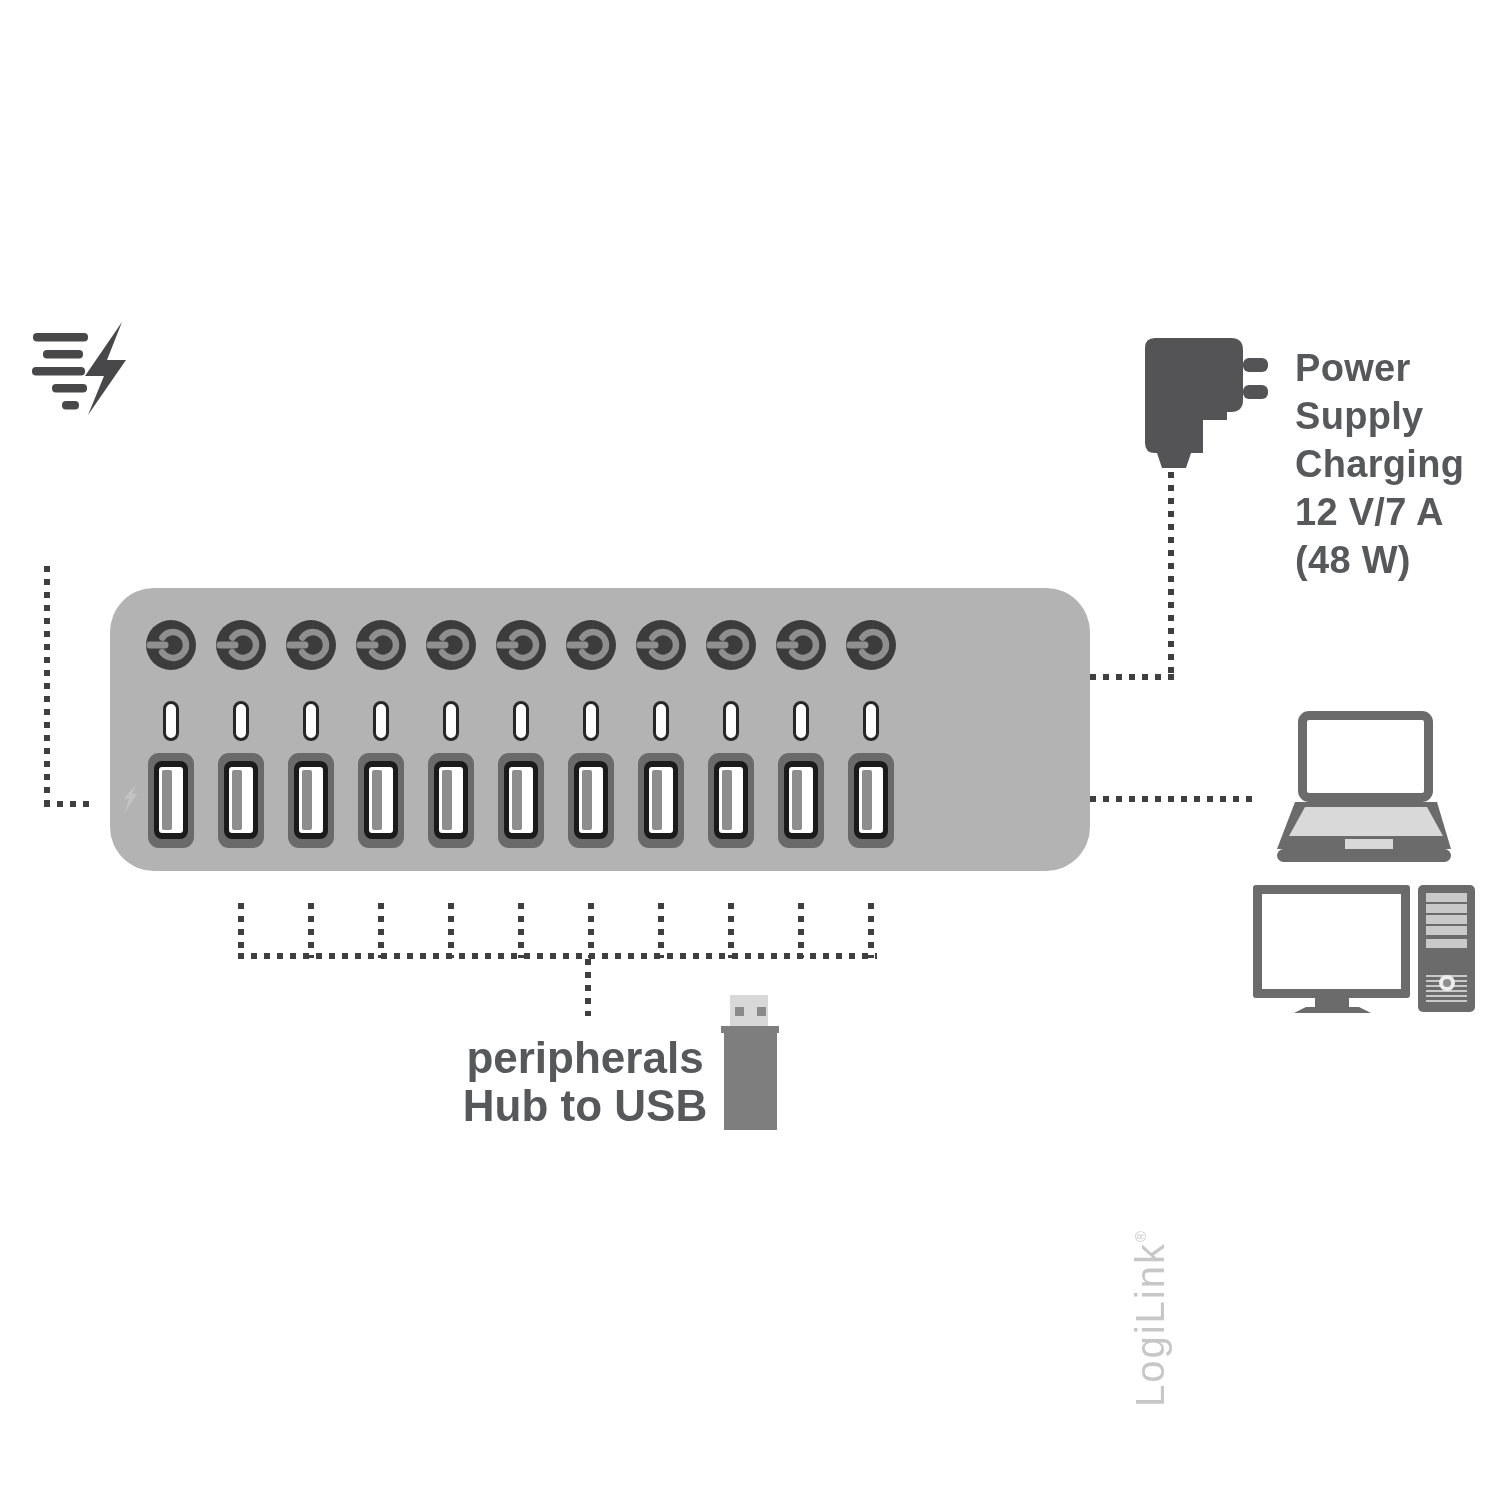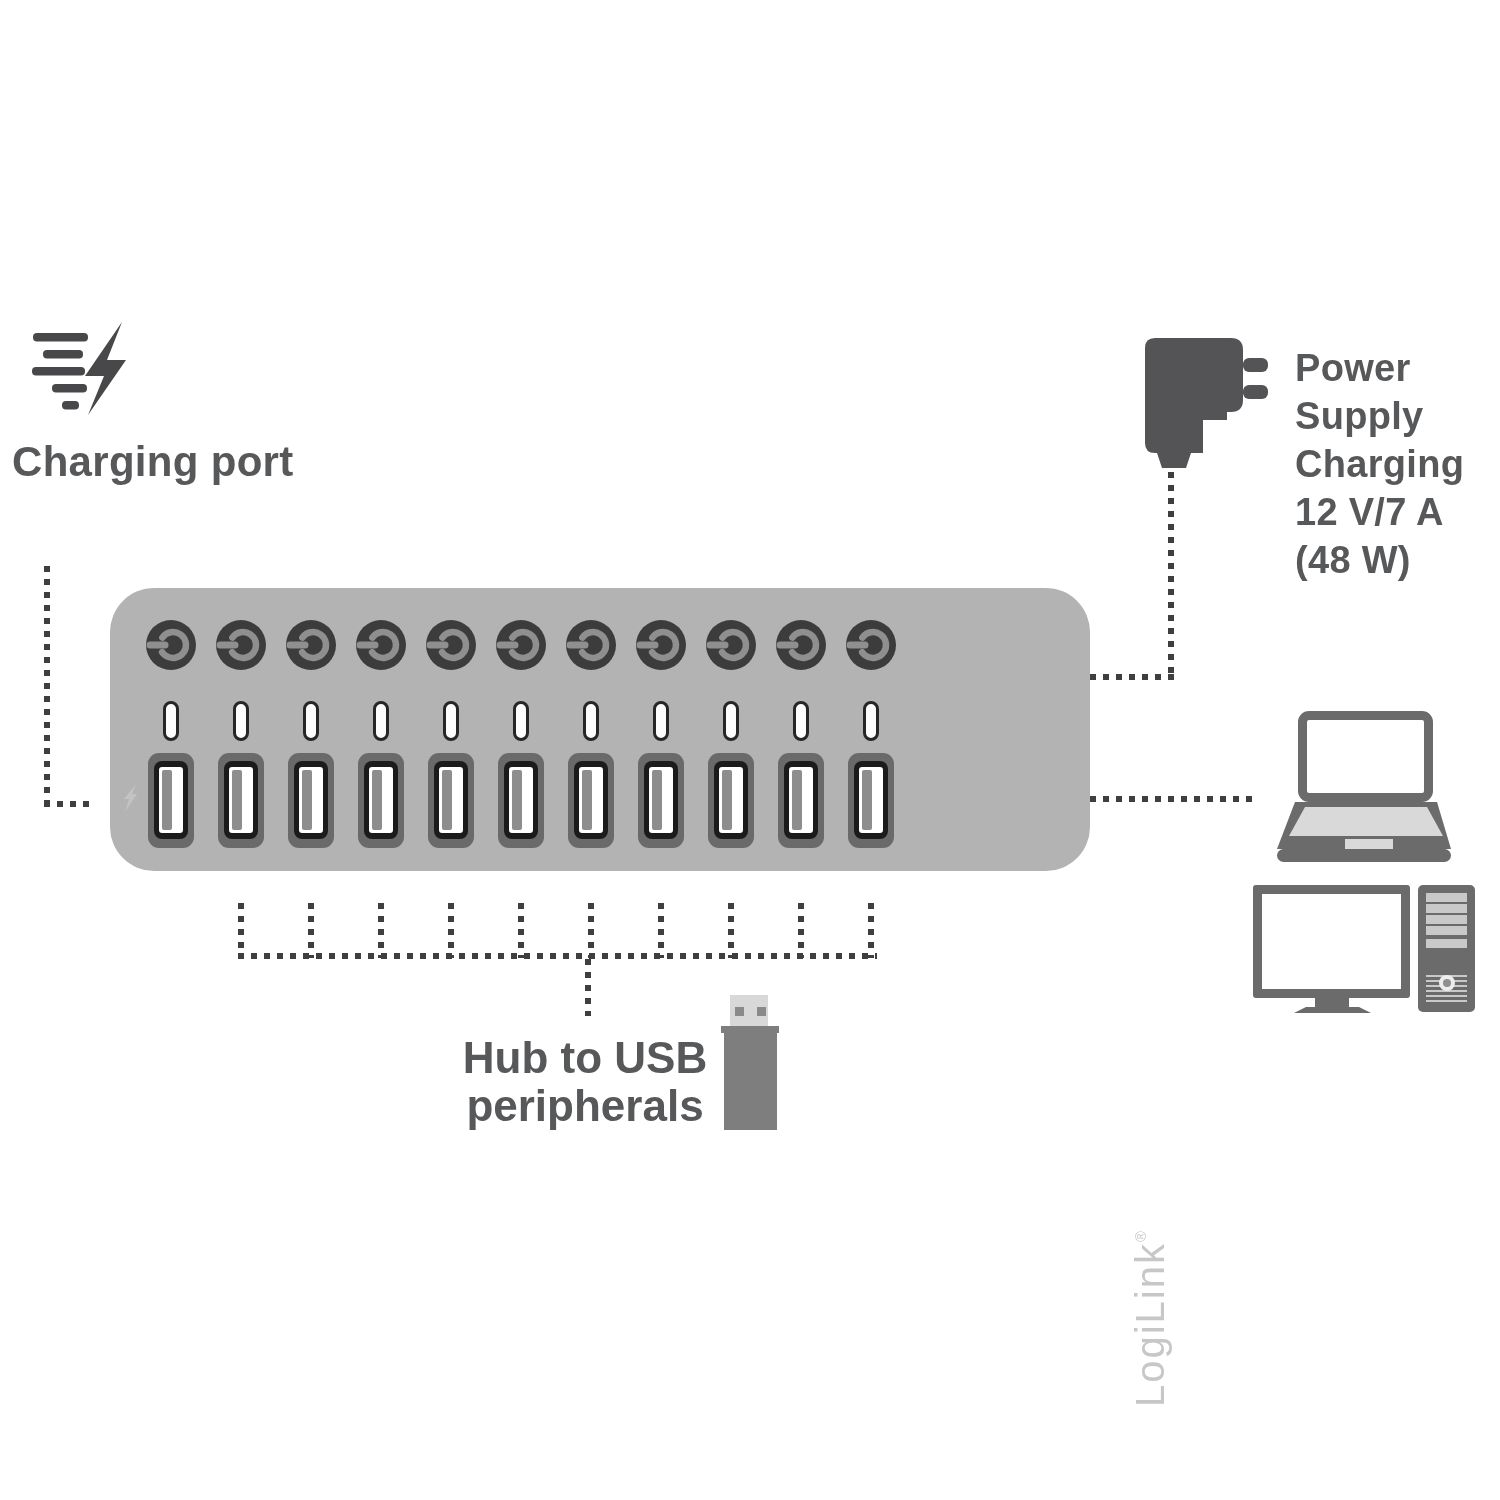--- a/index.html
+++ b/index.html
@@ -67,21 +67,20 @@
       <rect x="5" y="15" width="55" height="8.5" rx="4"></rect>
       <rect x="15" y="32" width="40" height="8.5" rx="4"></rect>
       <rect x="4" y="49" width="53" height="8.5" rx="4"></rect>
       <rect x="24" y="66" width="35" height="8.5" rx="4"></rect>
       <rect x="34" y="83" width="17" height="8.5" rx="4"></rect>
       <polygon points="94,4 57,58 76,58 60,97 98,42 79,42"></polygon>
     </g>
   </svg>
 
   <div class="charging-text">
-    <div class="l1">Charging port</div>
   </div>
 
   <div class="dv" style="left:44px;top:566px;height:240px;"></div>
   <div class="dh" style="left:44px;top:801px;width:52px;"></div>
 
   <svg style="position:absolute;left:1145px;top:338px;" width="125" height="132" viewBox="0 0 125 132">
     <g fill="#545456">
       <path d="M 10 0 H 86 Q 98 0 98 12 V 62 Q 98 74 86 74 H 82 L 82 82 H 58 L 58 115 H 10 Q 0 115 0 105 V 10 Q 0 0 10 0 Z"></path>
       <polygon points="12,115 46,115 41,130 17,130"></polygon>
       <rect x="98" y="20" width="25" height="14" rx="6"></rect>
@@ -296,22 +295,22 @@
       <div class="dv" style="left: 588px; top: 903px; height: 55px;"></div>
       <div class="dv" style="left: 658px; top: 903px; height: 55px;"></div>
       <div class="dv" style="left: 728px; top: 903px; height: 55px;"></div>
       <div class="dv" style="left: 798px; top: 903px; height: 55px;"></div>
       <div class="dv" style="left: 868px; top: 903px; height: 55px;"></div>
     </div>
   <div class="dh" style="left:238px;top:953px;width:639px;"></div>
   <div class="dv" style="left:585px;top:959px;height:57px;"></div>
 
   <div class="hub-label-text">
+    <div>peripherals</div>
     <div>Hub to USB</div>
-    <div>peripherals</div>
   </div>
 
   <div class="stick">
     <div class="stick-plug"></div>
     <div class="stick-c1"></div>
     <div class="stick-c2"></div>
     <div class="stick-lip"></div>
     <div class="stick-body"></div>
   </div>
 

